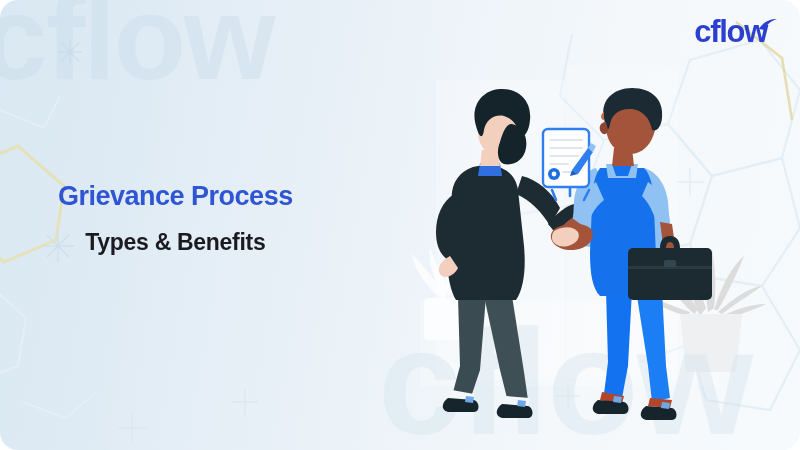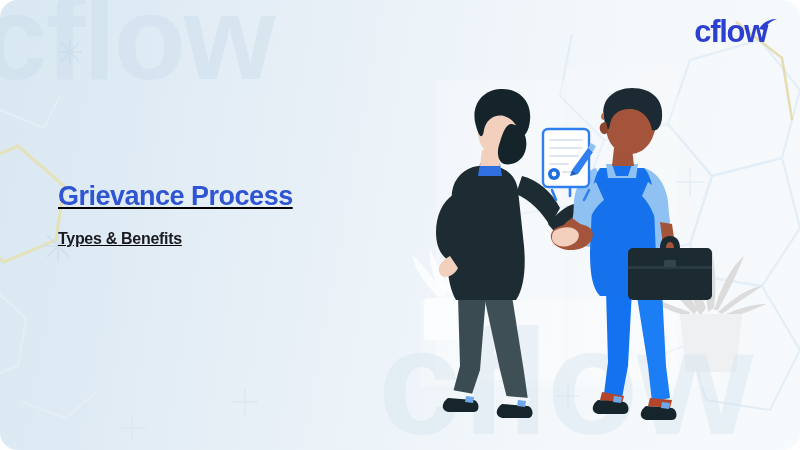--- a/index.html
+++ b/index.html
@@ -46,34 +46,34 @@
     letter-spacing:-1.3px;
     color:#2b3fd0;
     line-height:1;
   }
   #logo .logo-swoosh { margin-left:-9px; margin-top:2px; }
 
   
   #text-block {
     position:absolute; left:58px; top:182px;
     z-index:8;
-    text-decoration:underline;
   }
   #headline {
     font-size:27px; font-weight:700;
     letter-spacing:-.5px;
     color:#2f55d4;
     line-height:1.1;
   }
   #subheadline {
     margin-top:18px;
-    font-size:16px; font-weight:700;
+    font-size:23px; font-weight:700;
     letter-spacing:-.3px;
     color:#1a1a20;
     line-height:1.1;
+    text-align:center;
   }
 
   
   #illustration { position:absolute; left:0; top:0; width:800px; height:450px; z-index:6; }
 </style>
 </head>
 <body>
 
 <div id="banner">
 

